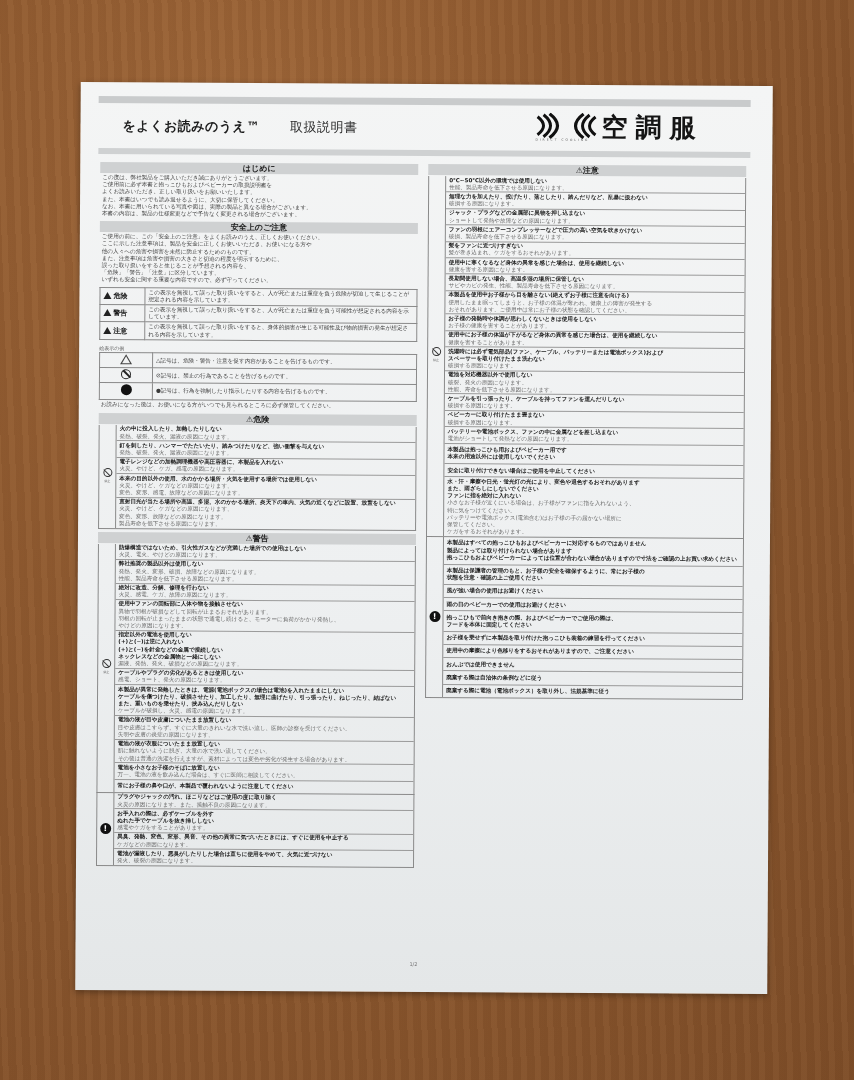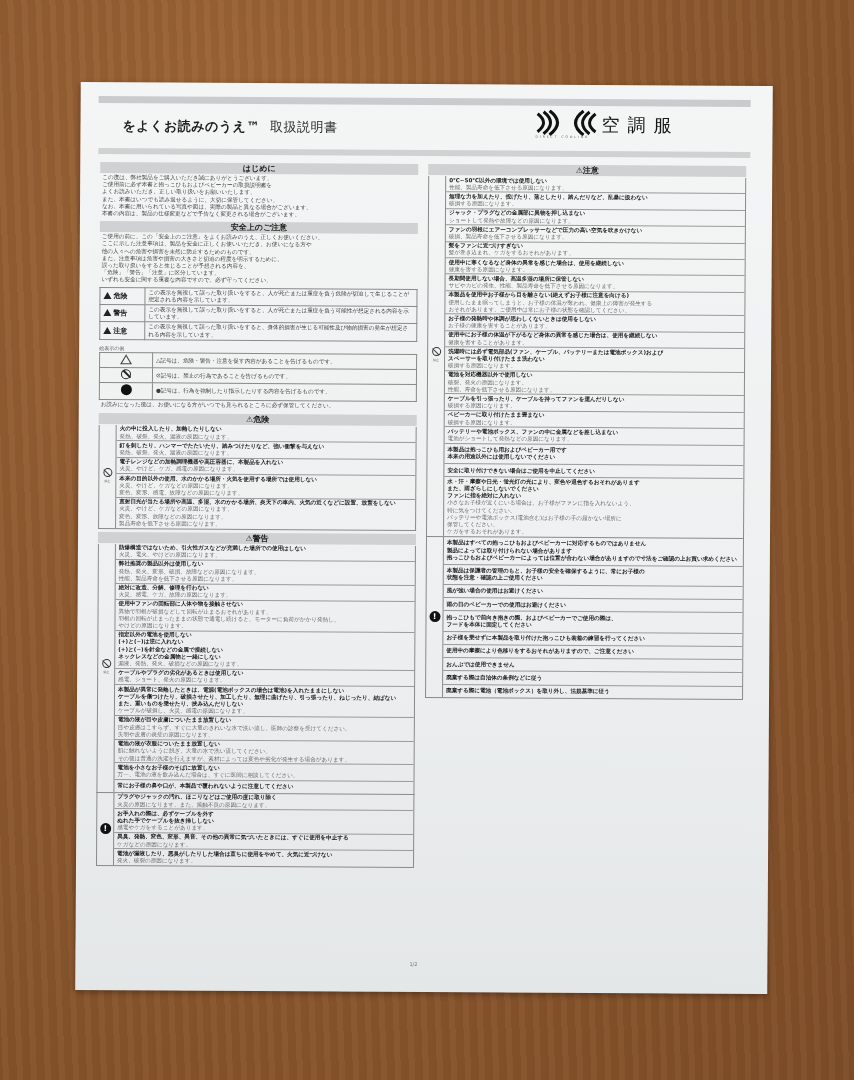--- a/index.html
+++ b/index.html
@@ -16,25 +16,25 @@
     position:absolute; left:78px; top:84px; width:692px; height:908px;
     background: linear-gradient(180deg, #f4f5f5 0%, #eef0f1 55%, #e4e7e8 100%);
     box-shadow: 0 2px 6px rgba(0,0,0,0.35);
     transform: rotate(0.35deg);
     transform-origin: 50% 50%;
   }
   .topbar { position:absolute; left:18px; top:14px; width:652px; height:7px; background:#c9cbcc; }
   .title {
     position:absolute; left:42px; top:35px; font-size:13px; font-weight:bold; color:#1d1d1d; letter-spacing:0.5px;
   }
-  .title .sub { font-weight:normal; margin-left:10px; color:#2a2a2a; }
+  .title .sub { font-weight:normal; margin-left:30px; color:#2a2a2a; }
   .brand { position:absolute; left:455px; top:25px; display:flex; align-items:center; }
   .brand .logo { width:62px; height:30px; position:relative; }
   .brand .logo-text { font-size:8px; letter-spacing:0; color:#555; position:absolute; left:0; top:25px; font-size:3px; letter-spacing:2px; }
-  .brand .kanji { font-size:18px; font-weight:normal; color:#151515; letter-spacing:8px; margin-left:4px; }
+  .brand .kanji { font-size:26px; font-weight:bold; color:#151515; letter-spacing:8px; margin-left:4px; }
   .bar2 { position:absolute; left:18px; top:66px; width:652px; height:6px; background:#cfd1d2; }
 
   .col { position:absolute; font-size:5.6px; line-height:7.2px; color:#3a3a3a; }
   .col.left { left:20px; top:78px; width:318px; }
   .col.right { left:348px; top:78px; width:318px; }
 
   .sec-head {
     background:#cfd1d2; text-align:center; font-weight:bold; font-size:8px; line-height:11px; color:#1e1e1e; margin:2px 0 1px 0;
   }
   .para { margin:0 2px; color:#444; }

